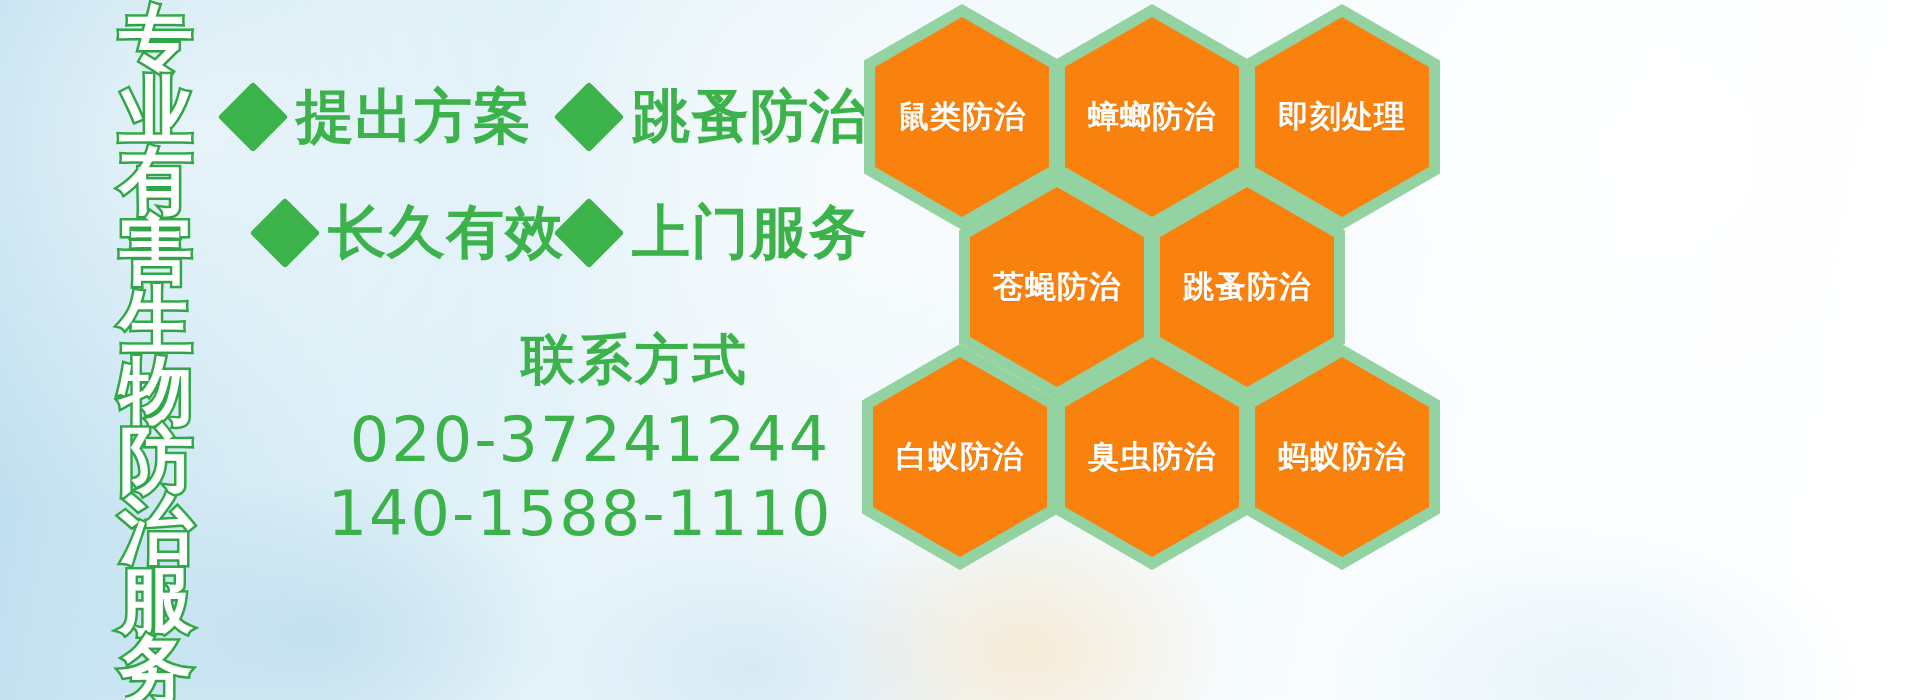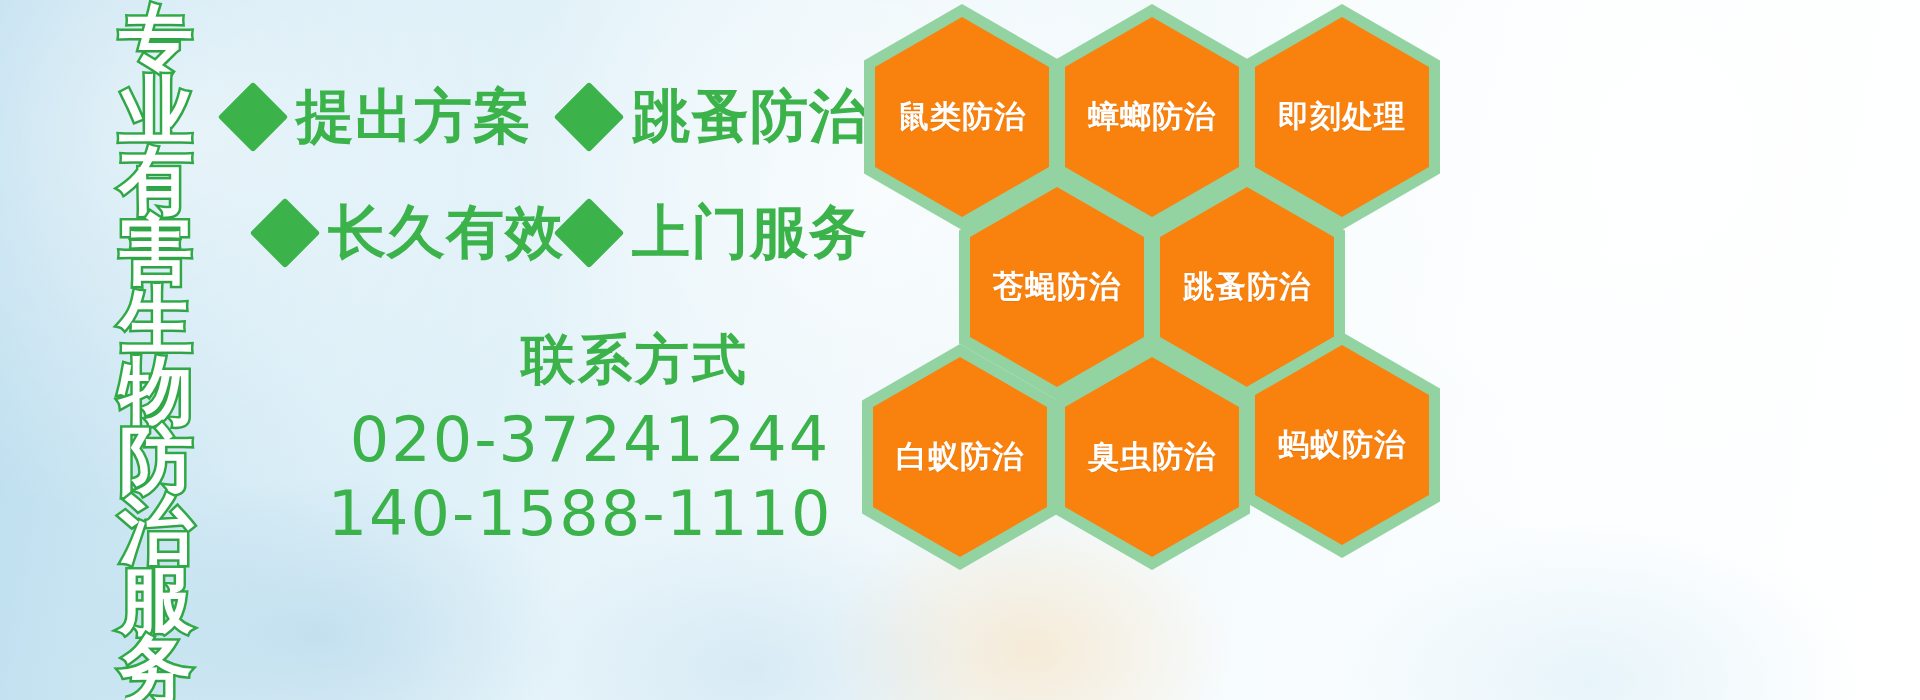--- a/index.html
+++ b/index.html
@@ -203,21 +203,21 @@
       </div>
     </div>
 
     <div class="hex" style="left:196px;top:348px;">
       <div class="outer"></div>
       <div class="inner">
         <span class="hex-label">臭虫防治</span>
       </div>
     </div>
 
-    <div class="hex" style="left:386px;top:336px;">
+    <div class="hex" style="left:386px;top:348px;">
       <div class="outer"></div>
       <div class="inner">
         <span class="hex-label">蚂蚁防治</span>
       </div>
     </div>
 
   </div>
 </div>
 
 </body></html>

